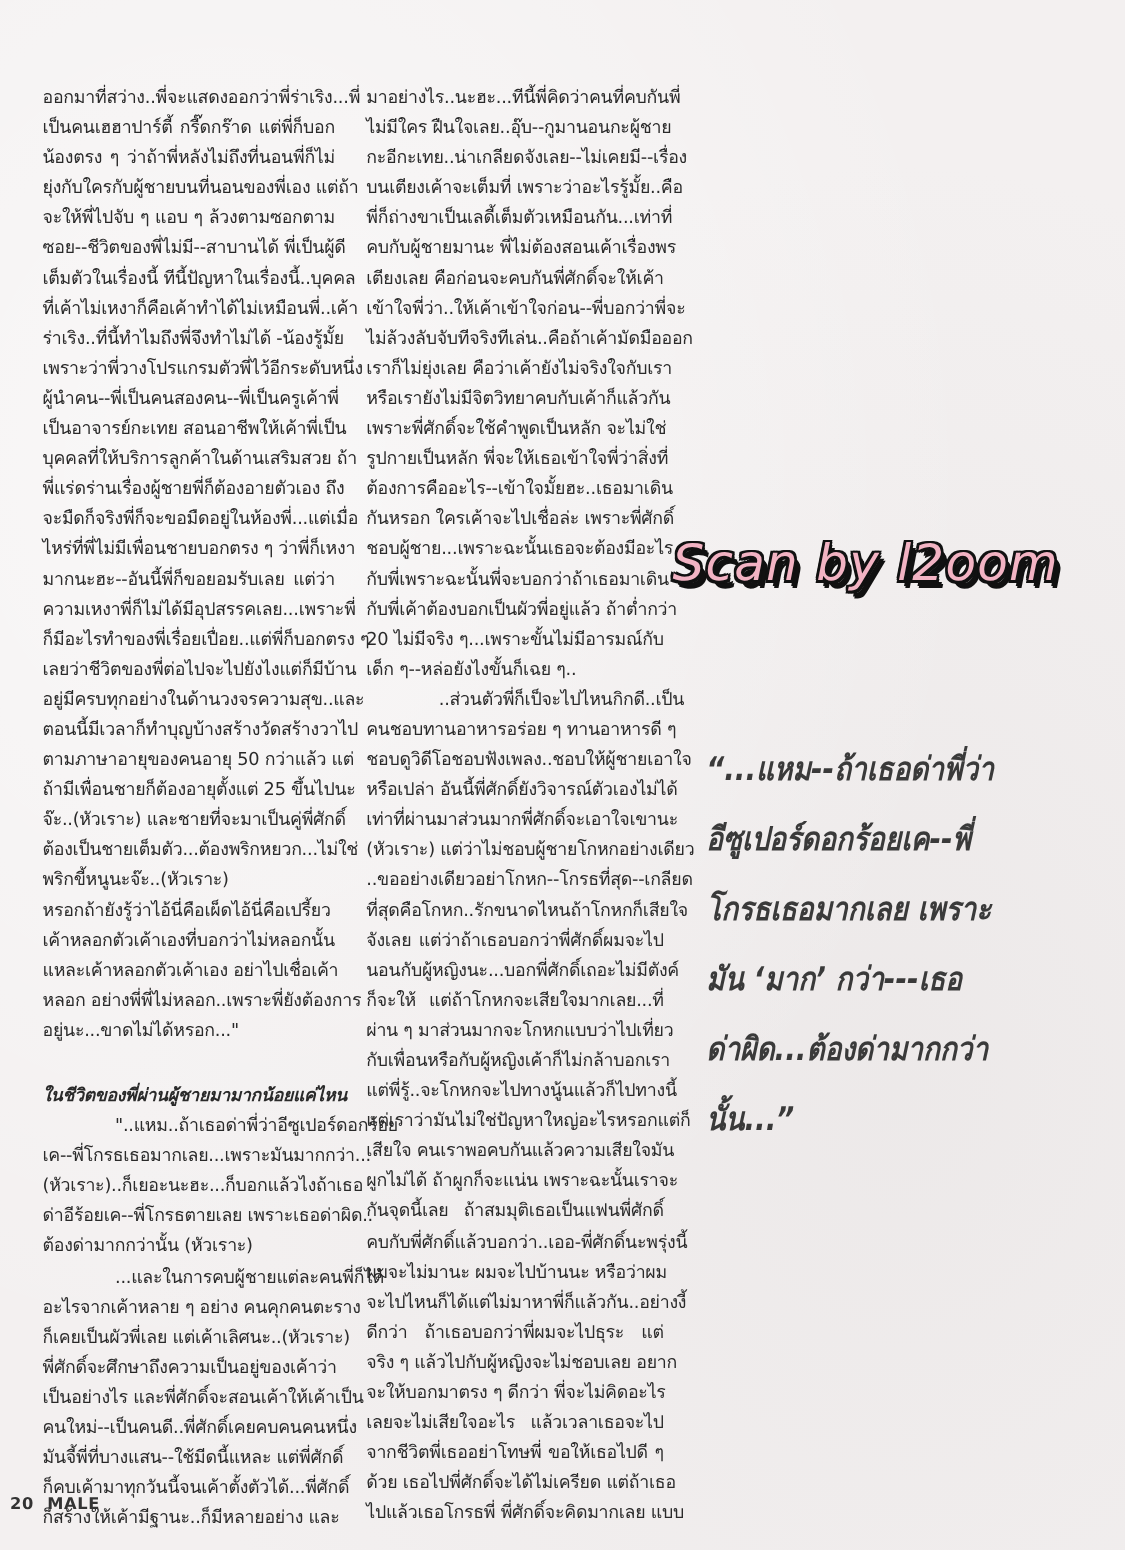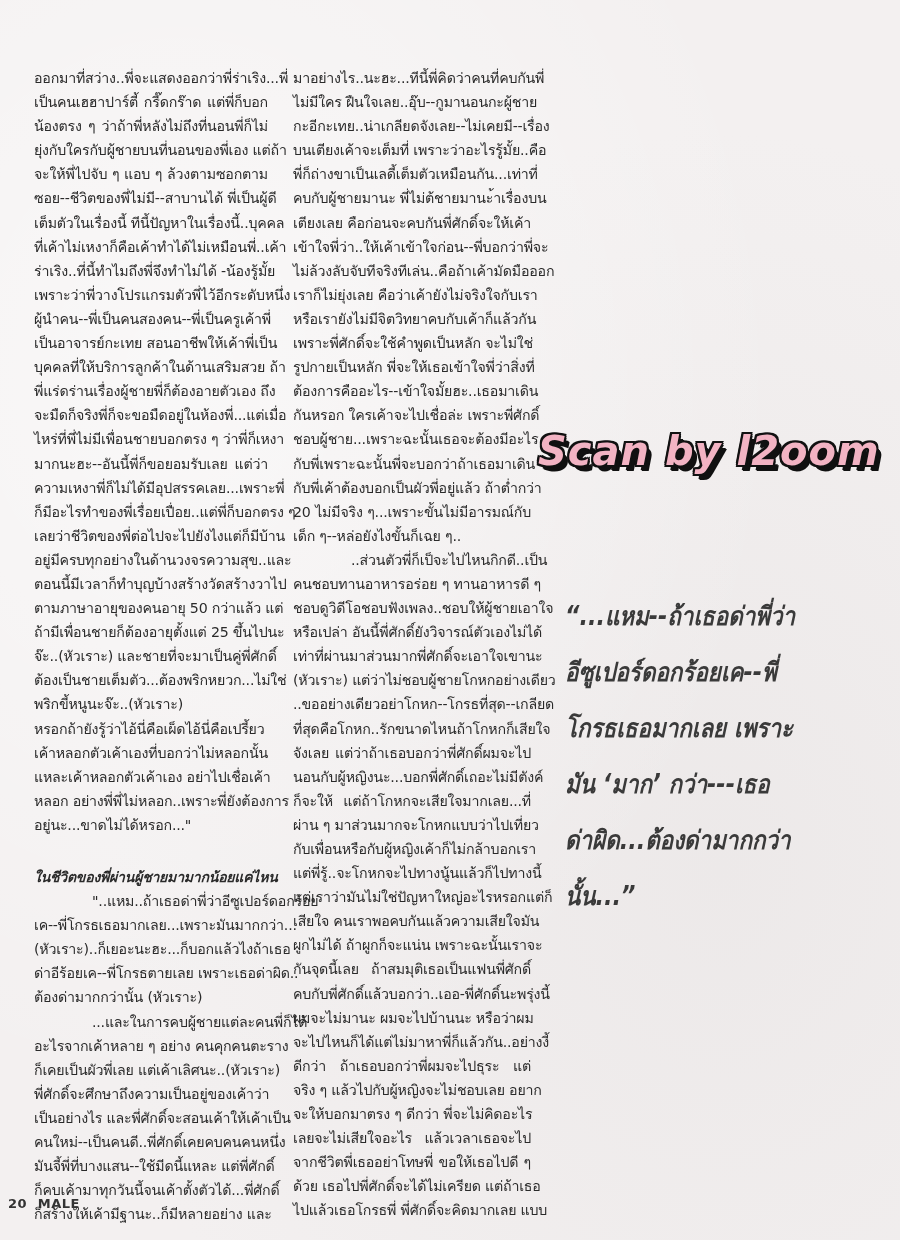--- a/index.html
+++ b/index.html
@@ -28,21 +28,21 @@
   .line { display: block; white-space: nowrap; overflow: visible; text-align: justify; text-align-last: justify; }
   .line.last { text-align-last: left; }
   .line.indent { padding-left: 58px; }
   .subhead {
     display: block; font-weight: bold; font-size: 14px;
     margin-top: 28px; white-space: nowrap; font-style: italic;
   }
   .watermark {
     position: absolute; left: 538px; top: 428px;
     font-family: "DejaVu Sans", sans-serif;
-    font-size: 40px; font-weight: bold; font-style: italic;
+    font-size: 40px; font-weight: normal; font-style: italic;
     color: #f2b3c3;
     letter-spacing: 1px;
     text-shadow:
       -2px -2px 0 #111, 2px -2px 0 #111, -2px 2px 0 #111, 2px 2px 0 #111,
       0 -2px 0 #111, 0 2px 0 #111, -2px 0 0 #111, 2px 0 0 #111,
       4px 5px 0 #111, 5px 6px 0 #111;
   }
   .pullquote {
     position: absolute; left: 565px; top: 588px; width: 330px;
     font-family: "DejaVu Sans", sans-serif;
@@ -121,21 +121,21 @@
       </div>
   </div>
 
   <div class="col col-mid">
     <div id="mp1">
         <span class="line">มาอย่างไร..นะฮะ...ทีนี้พี่คิดว่าคนที่คบกันพี่</span>
         <span class="line">ไม่มีใคร ฝืนใจเลย..อุ๊บ--กูมานอนกะผู้ชาย</span>
         <span class="line">กะอีกะเทย..น่าเกลียดจังเลย--ไม่เคยมี--เรื่อง</span>
         <span class="line">บนเตียงเค้าจะเต็มที่ เพราะว่าอะไรรู้มั้ย..คือ</span>
         <span class="line">พี่ก็ถ่างขาเป็นเลดี้เต็มตัวเหมือนกัน...เท่าที่</span>
-        <span class="line">คบกับผู้ชายมานะ พี่ไม่ต้ชายมานะ้าเรื่องบน</span>
+        <span class="line">คบกับผู้ชายมานะ พี่ไม่ต้องสอนเค้าเรื่องพร</span>
         <span class="line">เตียงเลย  คือก่อนจะคบกันพี่ศักดิ์จะให้เค้า</span>
         <span class="line">เข้าใจพี่ว่า..ให้เค้าเข้าใจก่อน--พี่บอกว่าพี่จะ</span>
         <span class="line">ไม่ล้วงลับจับทีจริงทีเล่น..คือถ้าเค้ามัดมือออก</span>
         <span class="line">เราก็ไม่ยุ่งเลย  คือว่าเค้ายังไม่จริงใจกับเรา</span>
         <span class="line">หรือเรายังไม่มีจิตวิทยาคบกับเค้าก็แล้วกัน</span>
         <span class="line">เพราะพี่ศักดิ์จะใช้คำพูดเป็นหลัก  จะไม่ใช่</span>
         <span class="line">รูปกายเป็นหลัก พี่จะให้เธอเข้าใจพี่ว่าสิ่งที่</span>
         <span class="line">ต้องการคืออะไร--เข้าใจมั้ยฮะ..เธอมาเดิน</span>
         <span class="line">กันหรอก ใครเค้าจะไปเชื่อล่ะ เพราะพี่ศักดิ์</span>
         <span class="line">ชอบผู้ชาย...เพราะฉะนั้นเธอจะต้องมีอะไร</span>

